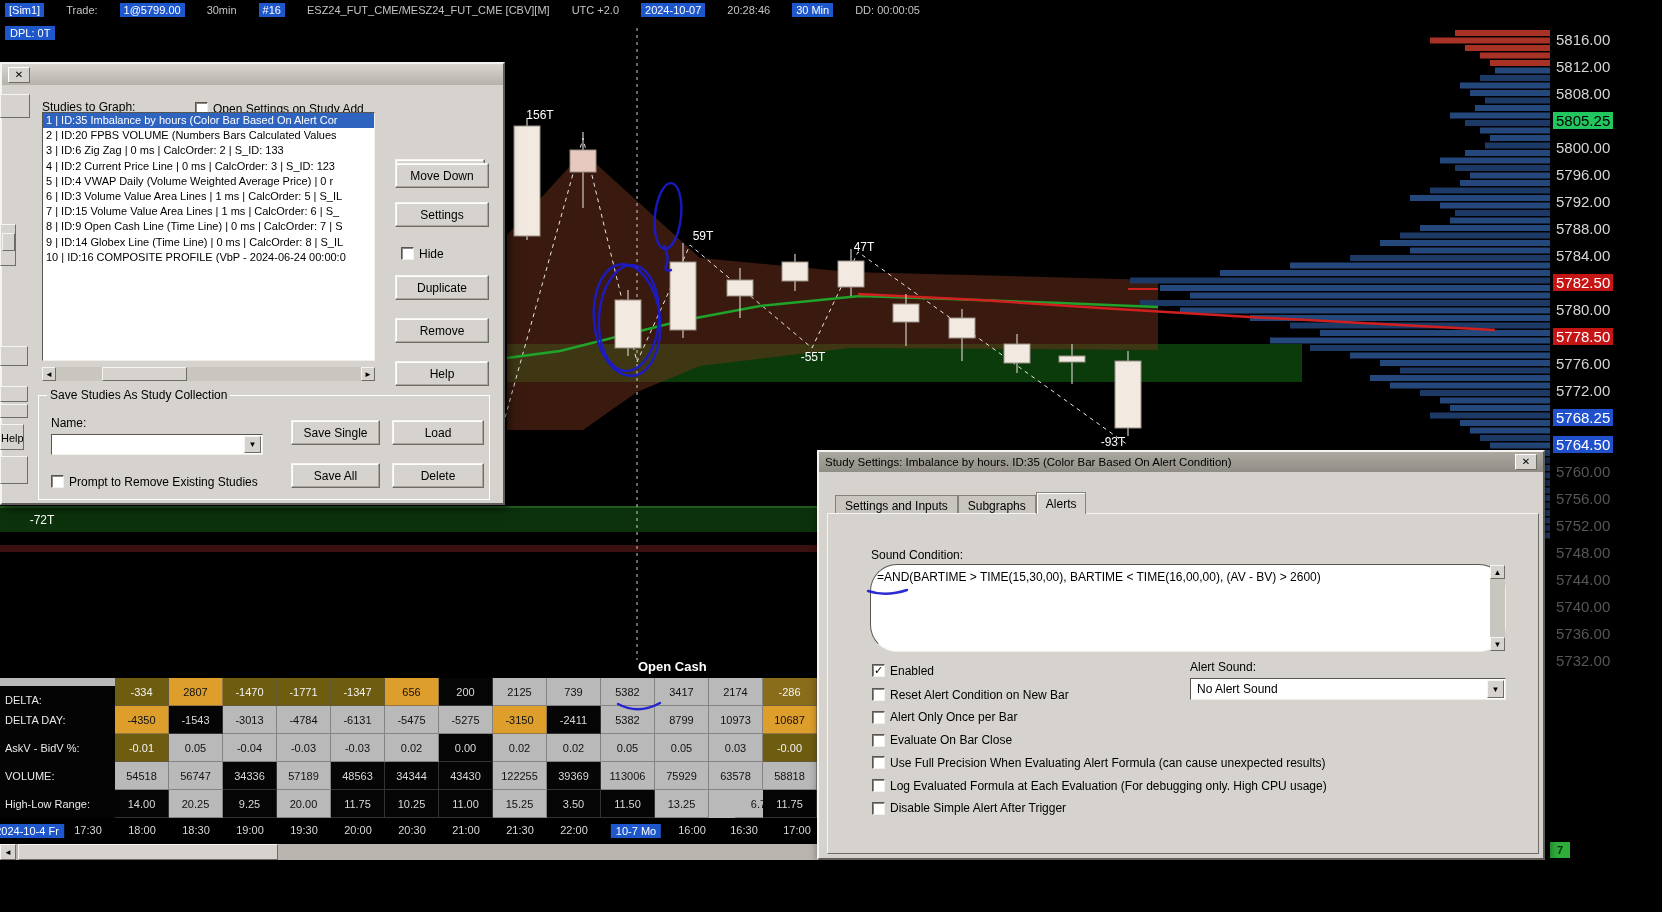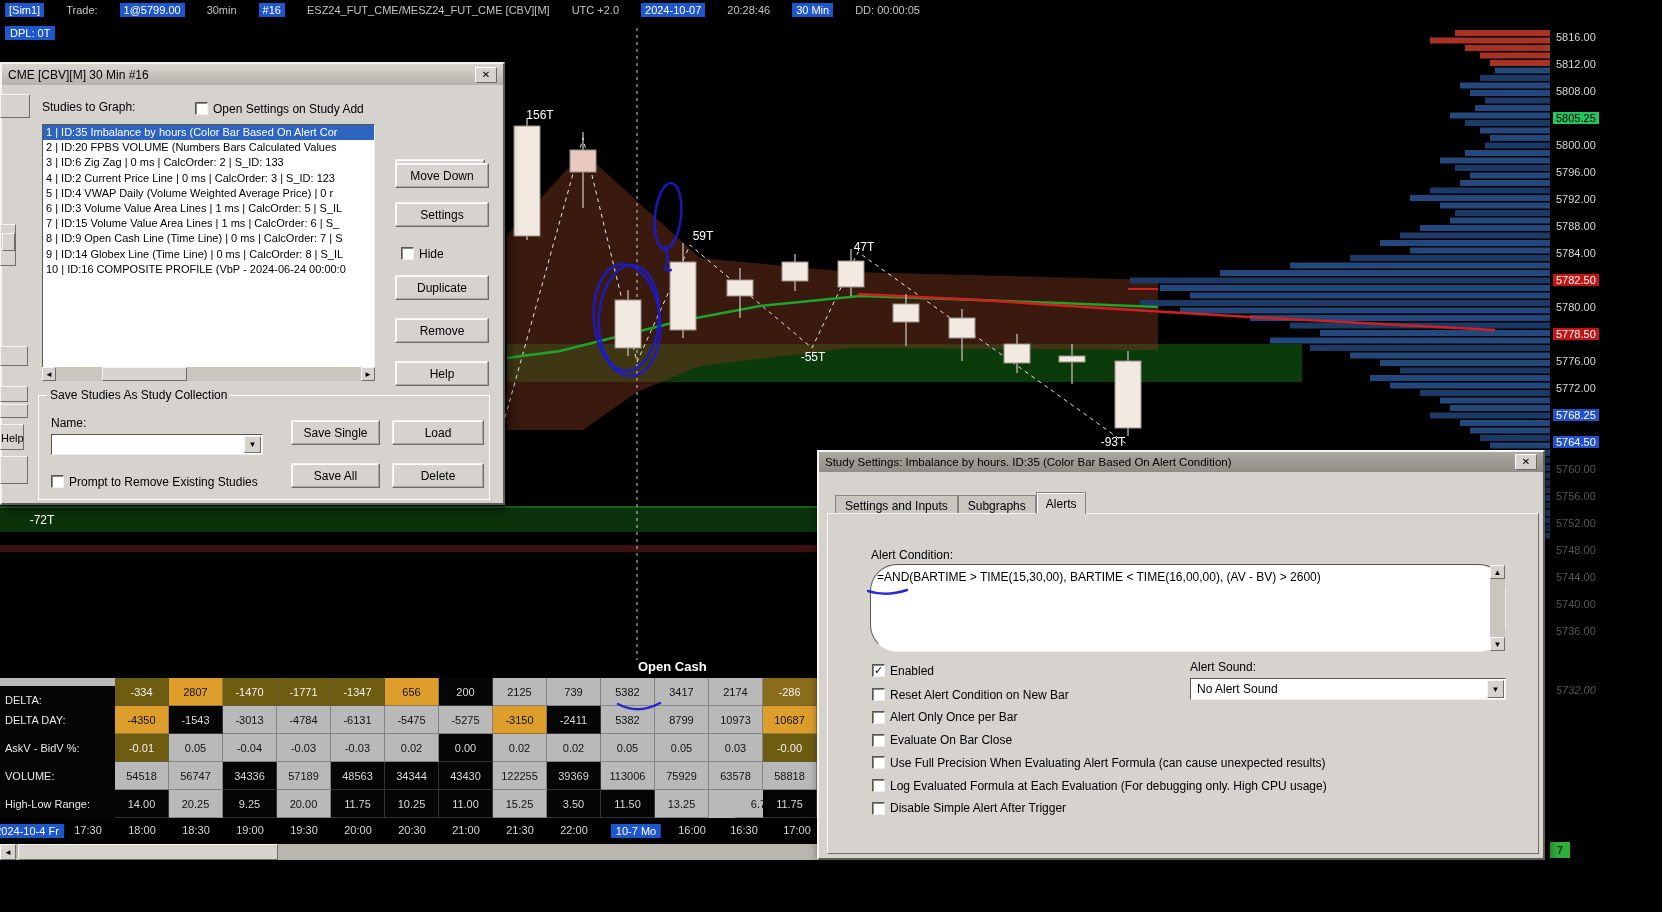--- a/index.html
+++ b/index.html
@@ -42,21 +42,21 @@
   .scroll-btn { position:absolute; background:#d6d3ce; border:1px solid;
                 border-color:#f5f4f1 #6e6c66 #6e6c66 #f5f4f1; font-size:8px; color:#000;
                 display:flex; align-items:center; justify-content:center; }
   .scroll-thumb { position:absolute; background:#d6d3ce; border:1px solid;
                   border-color:#f5f4f1 #6e6c66 #6e6c66 #f5f4f1; }
   fieldset.grp { position:absolute; border:1px groove #fff; padding:0; }
   fieldset.grp legend { font-size:12px; color:#000; margin-left:8px; padding:0 3px; }
 
   
   #studies-dialog { left:0; top:62px; width:505px; height:443px; }
-  #studies-list { position:absolute; left:40px; top:60px; width:333px; height:249px;
+  #studies-list { position:absolute; left:40px; top:48px; width:333px; height:249px;
                   background:#fff; border:1px solid; border-color:#58564f #f1efe9 #f1efe9 #58564f;
                   overflow:hidden; }
   .list-item { height:15.2px; font-size:11px; line-height:15.2px; color:#000; padding-left:3px;
                white-space:nowrap; overflow:hidden; }
   .list-item.sel { background:#2f63c0; color:#fff; }
 
   
   #settings-dialog { left:817px; top:450px; width:728px; height:410px; }
   #settings-dialog .tbar { background:linear-gradient(#aaa89f,#8f8d85); font-size:11.5px; height:20px; }
   .tab { border:1px solid #84827b; border-bottom:none; background:#c9c6c0; padding:3px 9px 8px;
@@ -65,21 +65,21 @@
                 box-shadow:inset 1px 1px 0 #fff; }
   #settings-panel { position:absolute; left:8px; top:61px; width:712px; height:341px;
                     border:1px solid; border-color:#f5f4f1 #6e6c66 #6e6c66 #f5f4f1; }
   .opt-row { height:15.7px; margin-bottom:7px; white-space:nowrap; }
 
   
   #chart-svg { left:0; top:0; z-index:1; }
   #ink-overlay { left:0; top:0; z-index:10; pointer-events:none; }
   #ink-overlay * { fill:none; stroke:#1a1acf; stroke-width:2.4; stroke-linecap:round; opacity:.92; }
   #price-scale { left:1550px; top:0; width:112px; height:912px; z-index:2; }
-  .pricelab { position:absolute; left:3px; font-size:11px; color:#d6d6d6; padding:0 3px;
+  .pricelab { position:absolute; left:3px; font-size:15px; color:#d6d6d6; padding:0 3px;
               white-space:nowrap; }
   .pricelab.pl-box { background:#22c55e; color:#000; }
   .pricelab.pl-red { background:#c41414; color:#fff; }
   .pricelab.pl-blue { background:#2050cc; color:#fff; }
   .pricelab.pl-dim { color:#565656; }
   #open-cash { left:638px; top:659px; z-index:3; color:#fff; font-weight:bold; font-size:13px; }
 
   
   #numbers-table { left:0; top:678px; width:817px; height:140px; background:#b9b9b9; z-index:3; }
   .trow-label { position:absolute; left:0; width:115px; height:28px; background:#040404;
@@ -255,21 +255,21 @@
       <div class="pricelab pl-n" style="top: 382px;">5772.00</div>
       <div class="pricelab pl-blue" style="top: 409px;">5768.25</div>
       <div class="pricelab pl-blue" style="top: 436px;">5764.50</div>
       <div class="pricelab pl-dim" style="top: 463px;">5760.00</div>
       <div class="pricelab pl-dim" style="top: 490px;">5756.00</div>
       <div class="pricelab pl-dim" style="top: 517px;">5752.00</div>
       <div class="pricelab pl-dim" style="top: 544px;">5748.00</div>
       <div class="pricelab pl-dim" style="top: 571px;">5744.00</div>
       <div class="pricelab pl-dim" style="top: 598px;">5740.00</div>
       <div class="pricelab pl-dim" style="top: 625px;">5736.00</div>
-      <div class="pricelab pl-dim" style="top: 684px; font-style: italic;">5732.00</div>
+      <div class="pricelab pl-dim" style="top: 652px;">5732.00</div>
     </div>
 
   <div id="titlebar" class="abs">
       <span class="tseg hl">[Sim1]</span>
       <span class="tseg">Trade:</span>
       <span class="tseg hl">1@5799.00</span>
       <span class="tseg">30min</span>
       <span class="tseg hl">#16</span>
       <span class="tseg">ESZ24_FUT_CME/MESZ24_FUT_CME [CBV][M]</span>
       <span class="tseg">UTC +2.0</span>
@@ -385,21 +385,20 @@
     <div class="scroll-thumb" style="left:1px;top:8px;width:13px;height:18px;"></div>
   </div>
   <div class="frag" style="left:0;top:346px;width:28px;height:20px;"></div>
   <div class="frag" style="left:0;top:386px;width:28px;height:16px;"></div>
   <div class="frag" style="left:0;top:404px;width:28px;height:14px;"></div>
   <div class="frag" style="left:0;top:424px;width:24px;height:26px;line-height:26px;">Help</div>
   <div class="frag" style="left:0;top:456px;width:28px;height:28px;"></div>
 
   <div id="studies-dialog" class="abs dialog">
     <div class="tbar">
-      <span class="ttl">CME [CBV][M]  30 Min  #16</span>
       <span class="xbtn">✕</span>
     </div>
 
     <span class="abs" style="left:40px;top:36px;font-size:12px;color:#000;">Studies to Graph:</span>
 
     <span class="abs" style="left:193px;top:35px;">
       <span class="cbx"></span><span class="cbx-label">Open Settings on Study Add</span>
     </span>
 
     <div id="studies-list">
@@ -453,21 +452,21 @@
       <span class="xbtn">✕</span>
     </div>
 
     <div class="abs" style="left:16px;top:40px;display:flex;">
         <div class="tab">Settings and Inputs</div>
         <div class="tab">Subgraphs</div>
         <div class="tab active">Alerts</div>
       </div>
     <div id="settings-panel"></div>
 
-    <span class="abs" style="left:52px;top:96px;font-size:12px;color:#000;">Alert Condition:</span>
+    <span class="abs" style="left:52px;top:96px;font-size:12px;color:#000;">Sound Condition:</span>
 
     <div class="abs field" style="left:51px;top:112px;width:636px;height:88px;font-size:12px;color:#000;border-radius:27px;">
       <div style="padding:5px 20px 0 6px;">=AND(BARTIME &gt; TIME(15,30,00), BARTIME &lt; TIME(16,00,00), (AV - BV) &gt; 2600)</div>
       <div class="abs scroll-track" style="right:0;top:0;width:15px;height:86px;">
         <div class="scroll-btn" style="left:0;top:0;width:15px;height:14px;">▲</div>
         <div class="scroll-btn" style="left:0;bottom:0;width:15px;height:14px;">▼</div>
       </div>
     </div>
 
     <span class="abs" style="left:53px;top:209px;">

